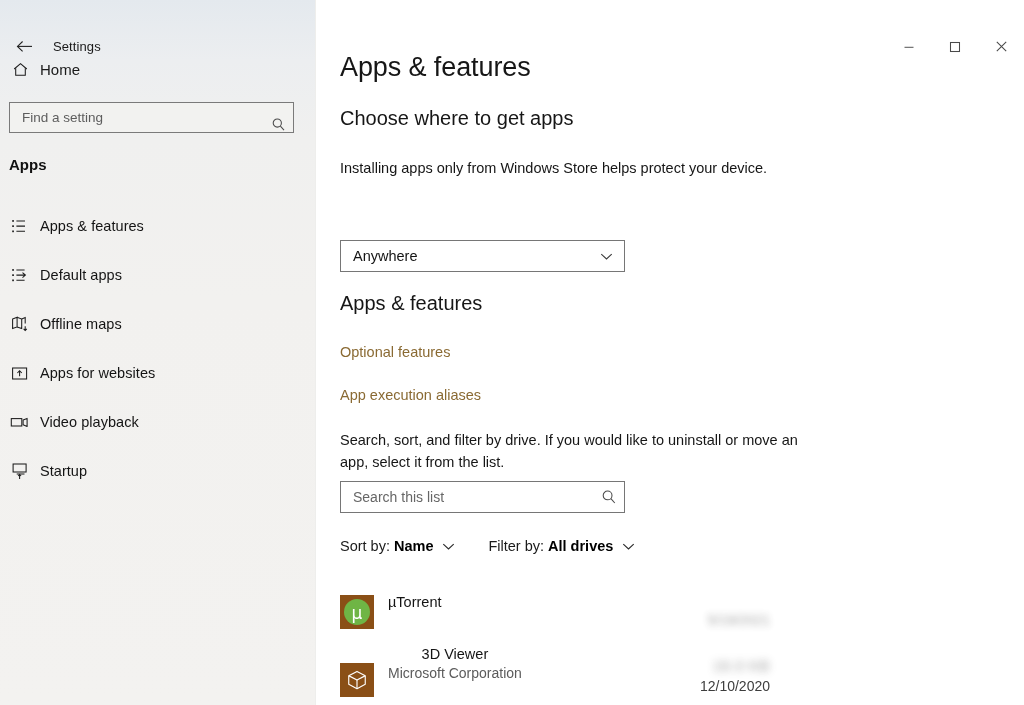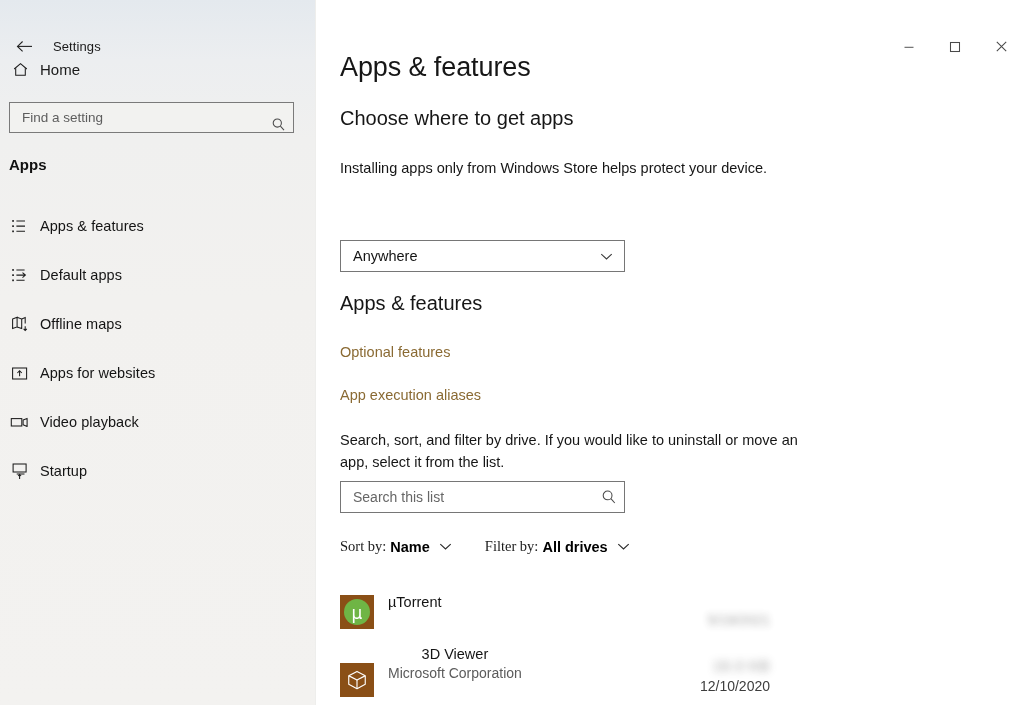--- a/index.html
+++ b/index.html
@@ -272,21 +272,21 @@
     display: flex;
     align-items: center;
   }
   .filter-group {
     display: flex;
     align-items: center;
     font-size: 14.5px;
     color: #1a1a1a;
     margin-right: 33px;
   }
-  .filter-group .fl { color: #1a1a1a; font-family: Liberation Serif, serif; }
+  .filter-group .fl { color: #1a1a1a; }
   .filter-group .fv { font-weight: bold; margin-left: 4px; color: #000000; }
   .filter-group .fc { margin-left: 9px; display: flex; align-items: center; }
 
   .app-list {
     position: absolute;
     left: 0; top: 578px;
     width: 708px;
   }
   .app-row {
     position: relative;

